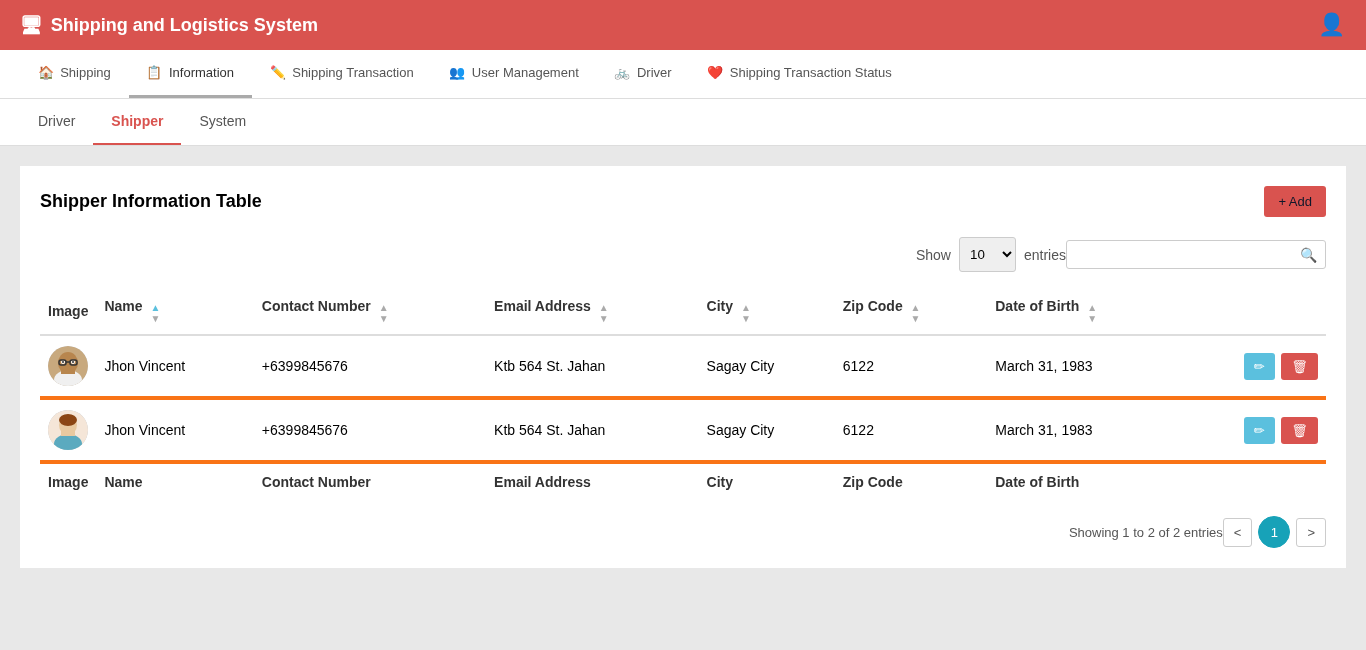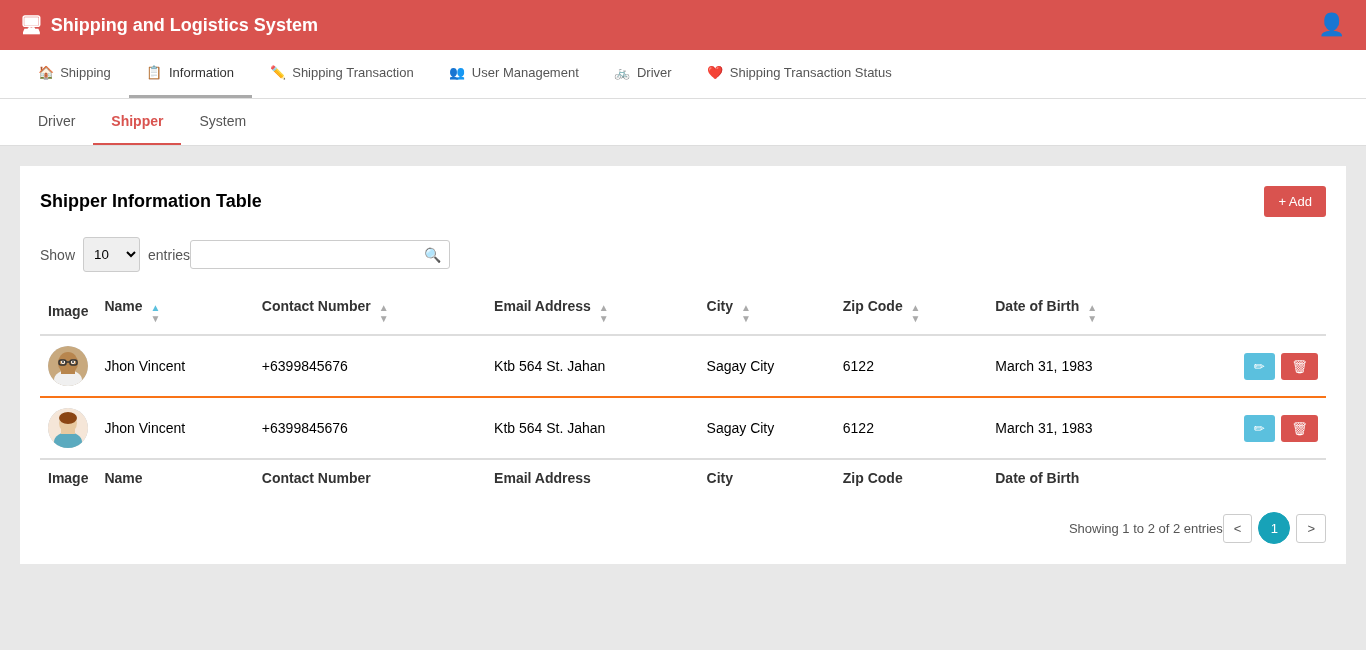--- a/index.html
+++ b/index.html
@@ -68,34 +68,35 @@
     }
     .table-card-header {
       display: flex;
       justify-content: space-between;
       align-items: center;
       margin-bottom: 20px;
     }
     .table-card-header h2 { font-size: 18px; font-weight: bold; }
     .btn-add {
       background: #d9534f;
-      color: #ffffff;
+      color: #0f172a;
       border: none;
       padding: 8px 14px;
       cursor: pointer;
       border-radius: 3px;
       font-size: 13px;
     }
 
     
     .table-controls {
       display: flex;
-      justify-content: flex-start;
+      justify-content: flex-end;
       align-items: center;
       margin-bottom: 16px;
+      margin-left: 40px;
     }
     .show-entries { display: flex; align-items: center; gap: 8px; color: #555; }
     .show-entries select {
       padding: 8px 6px;
       border: 1px solid #ccc;
       border-radius: 3px;
     }
     .search-box {
       position: relative;
       display: flex;
@@ -118,21 +119,21 @@
     thead th {
       padding: 10px 8px;
       text-align: left;
       border-bottom: 2px solid #ddd;
       color: #333;
       font-weight: bold;
       white-space: nowrap;
     }
     thead th .sort-icons { display: inline-flex; flex-direction: column; margin-left: 4px; font-size: 10px; color: #aaa; }
     thead th .sort-icons .up { color: #5bc0de; }
-    tbody tr { border-bottom: 2px solid #f97316; }
+    tbody tr { border-bottom: 4px solid #f97316; }
     tbody td { padding: 10px 8px; vertical-align: middle; }
     tfoot th {
       padding: 10px 8px;
       text-align: left;
       border-top: 2px solid #ddd;
       color: #333;
       font-weight: bold;
     }
 
     

